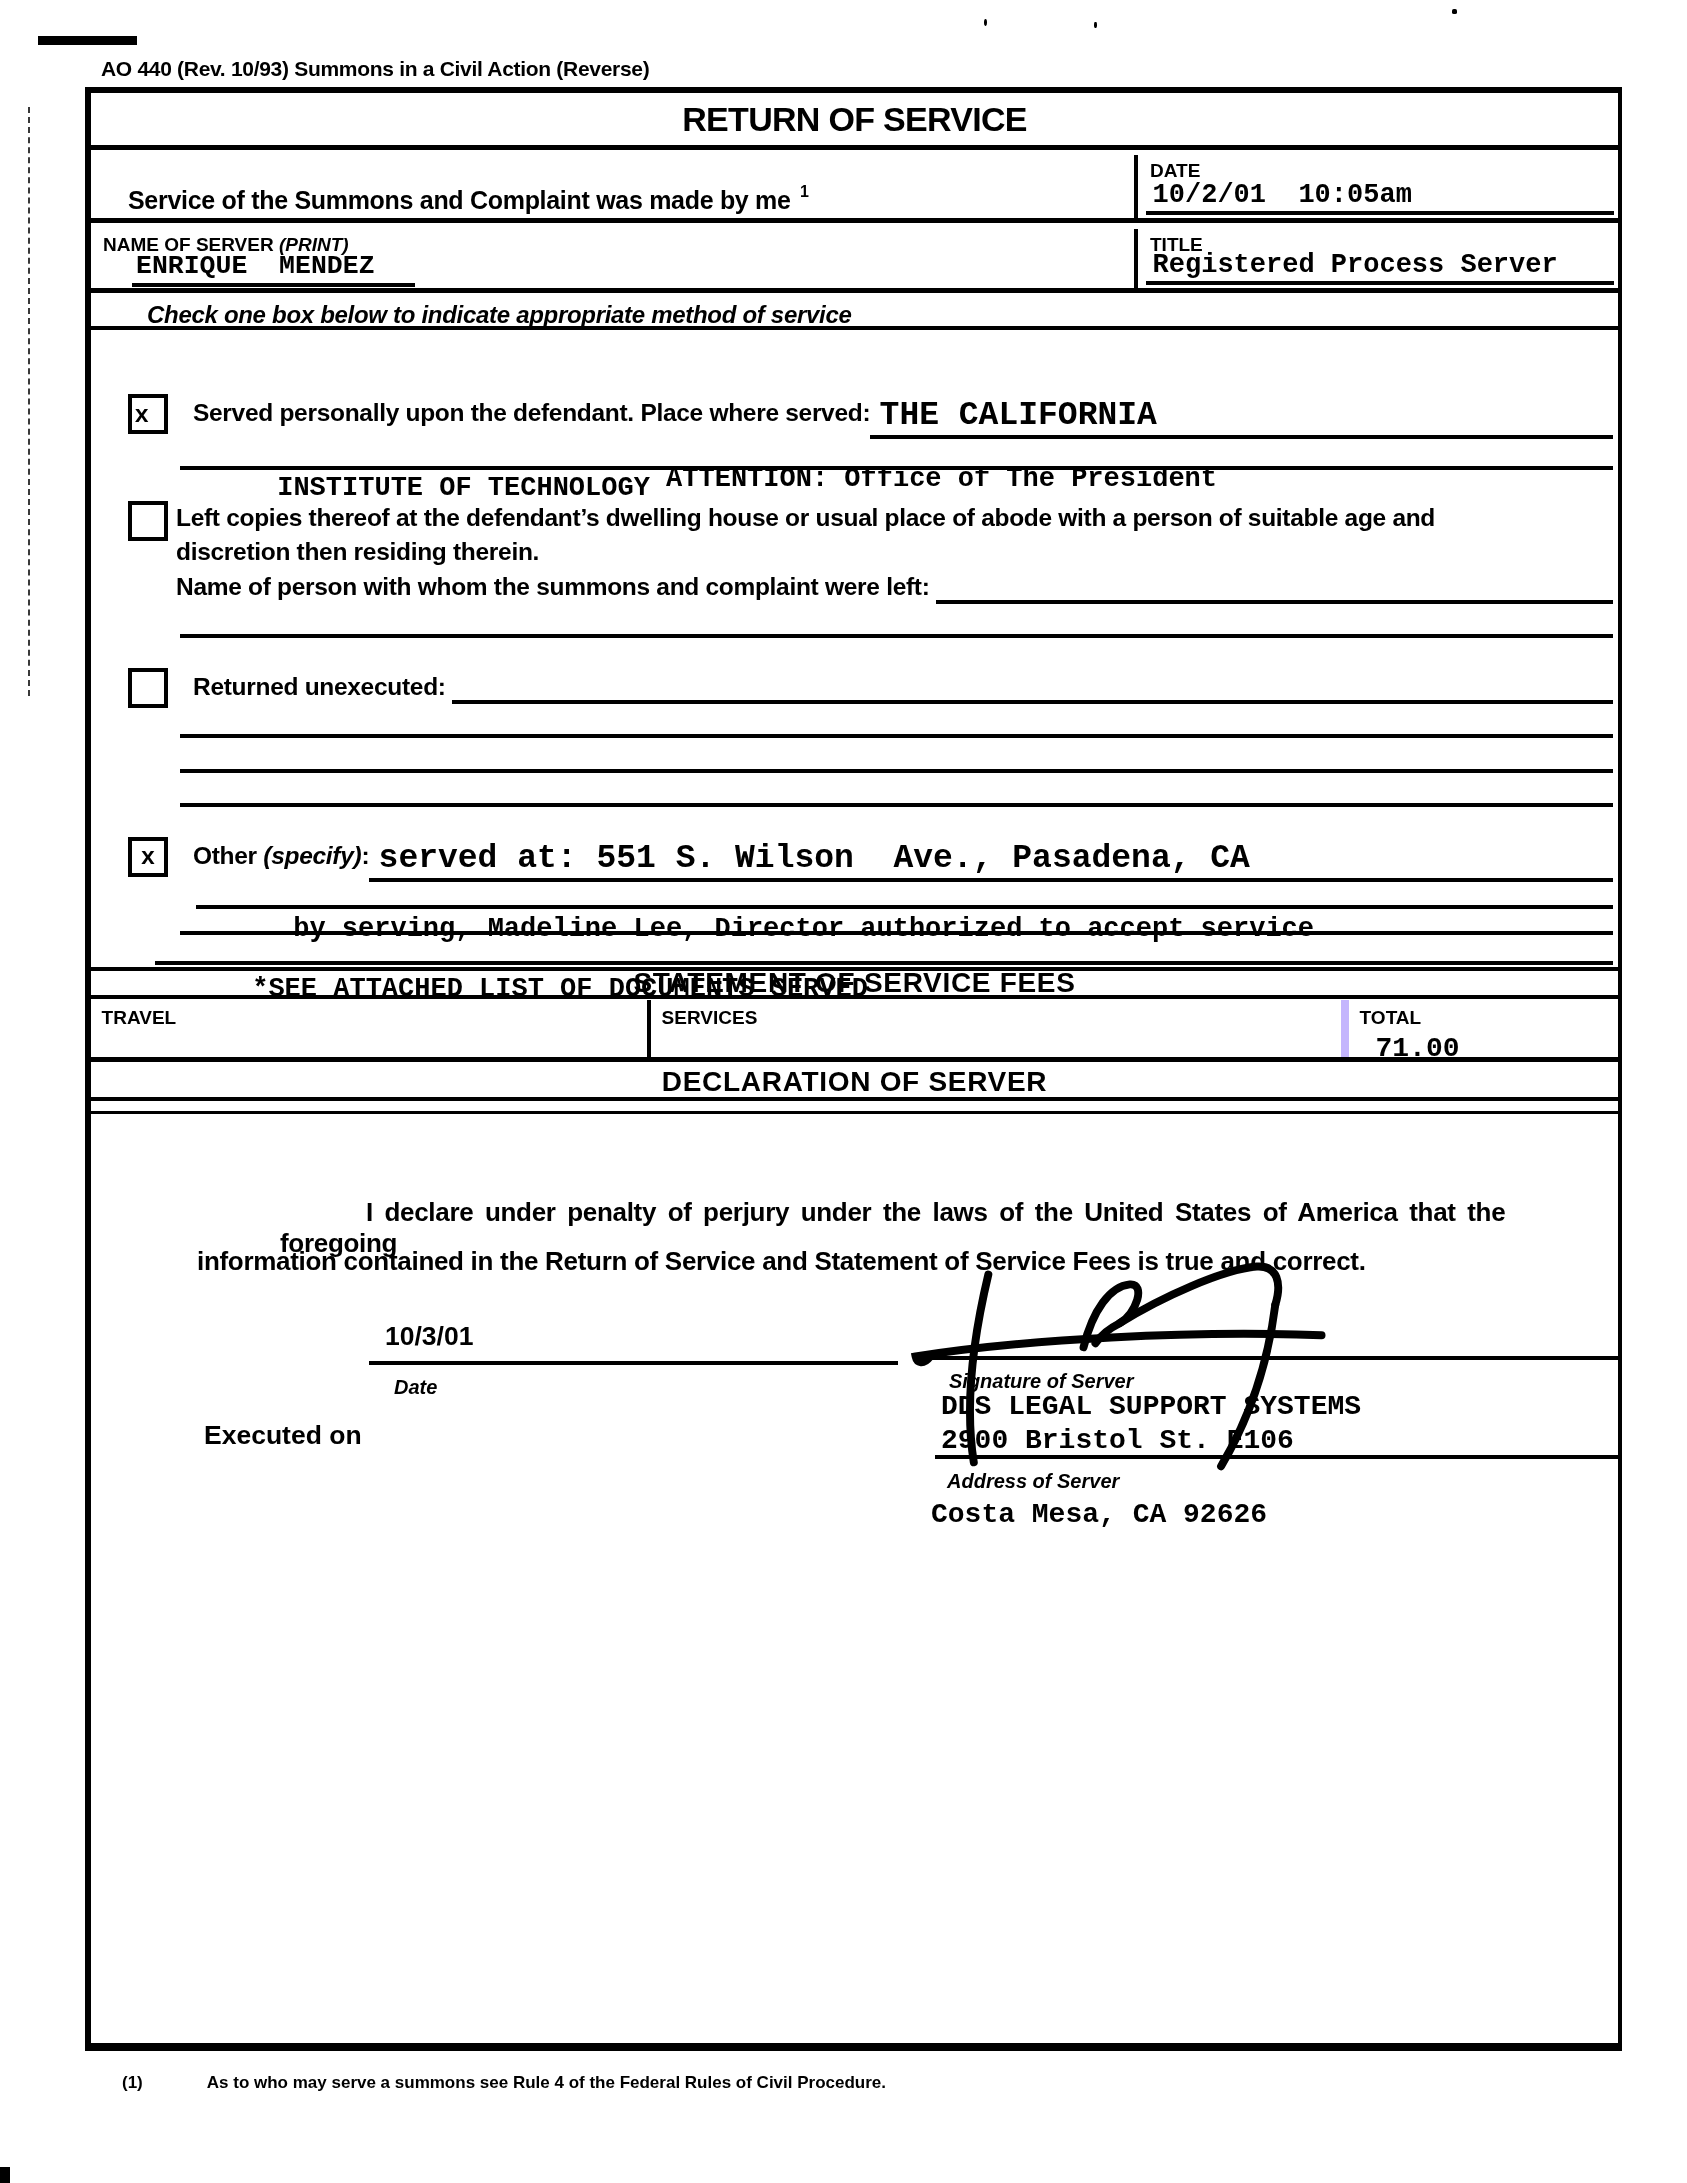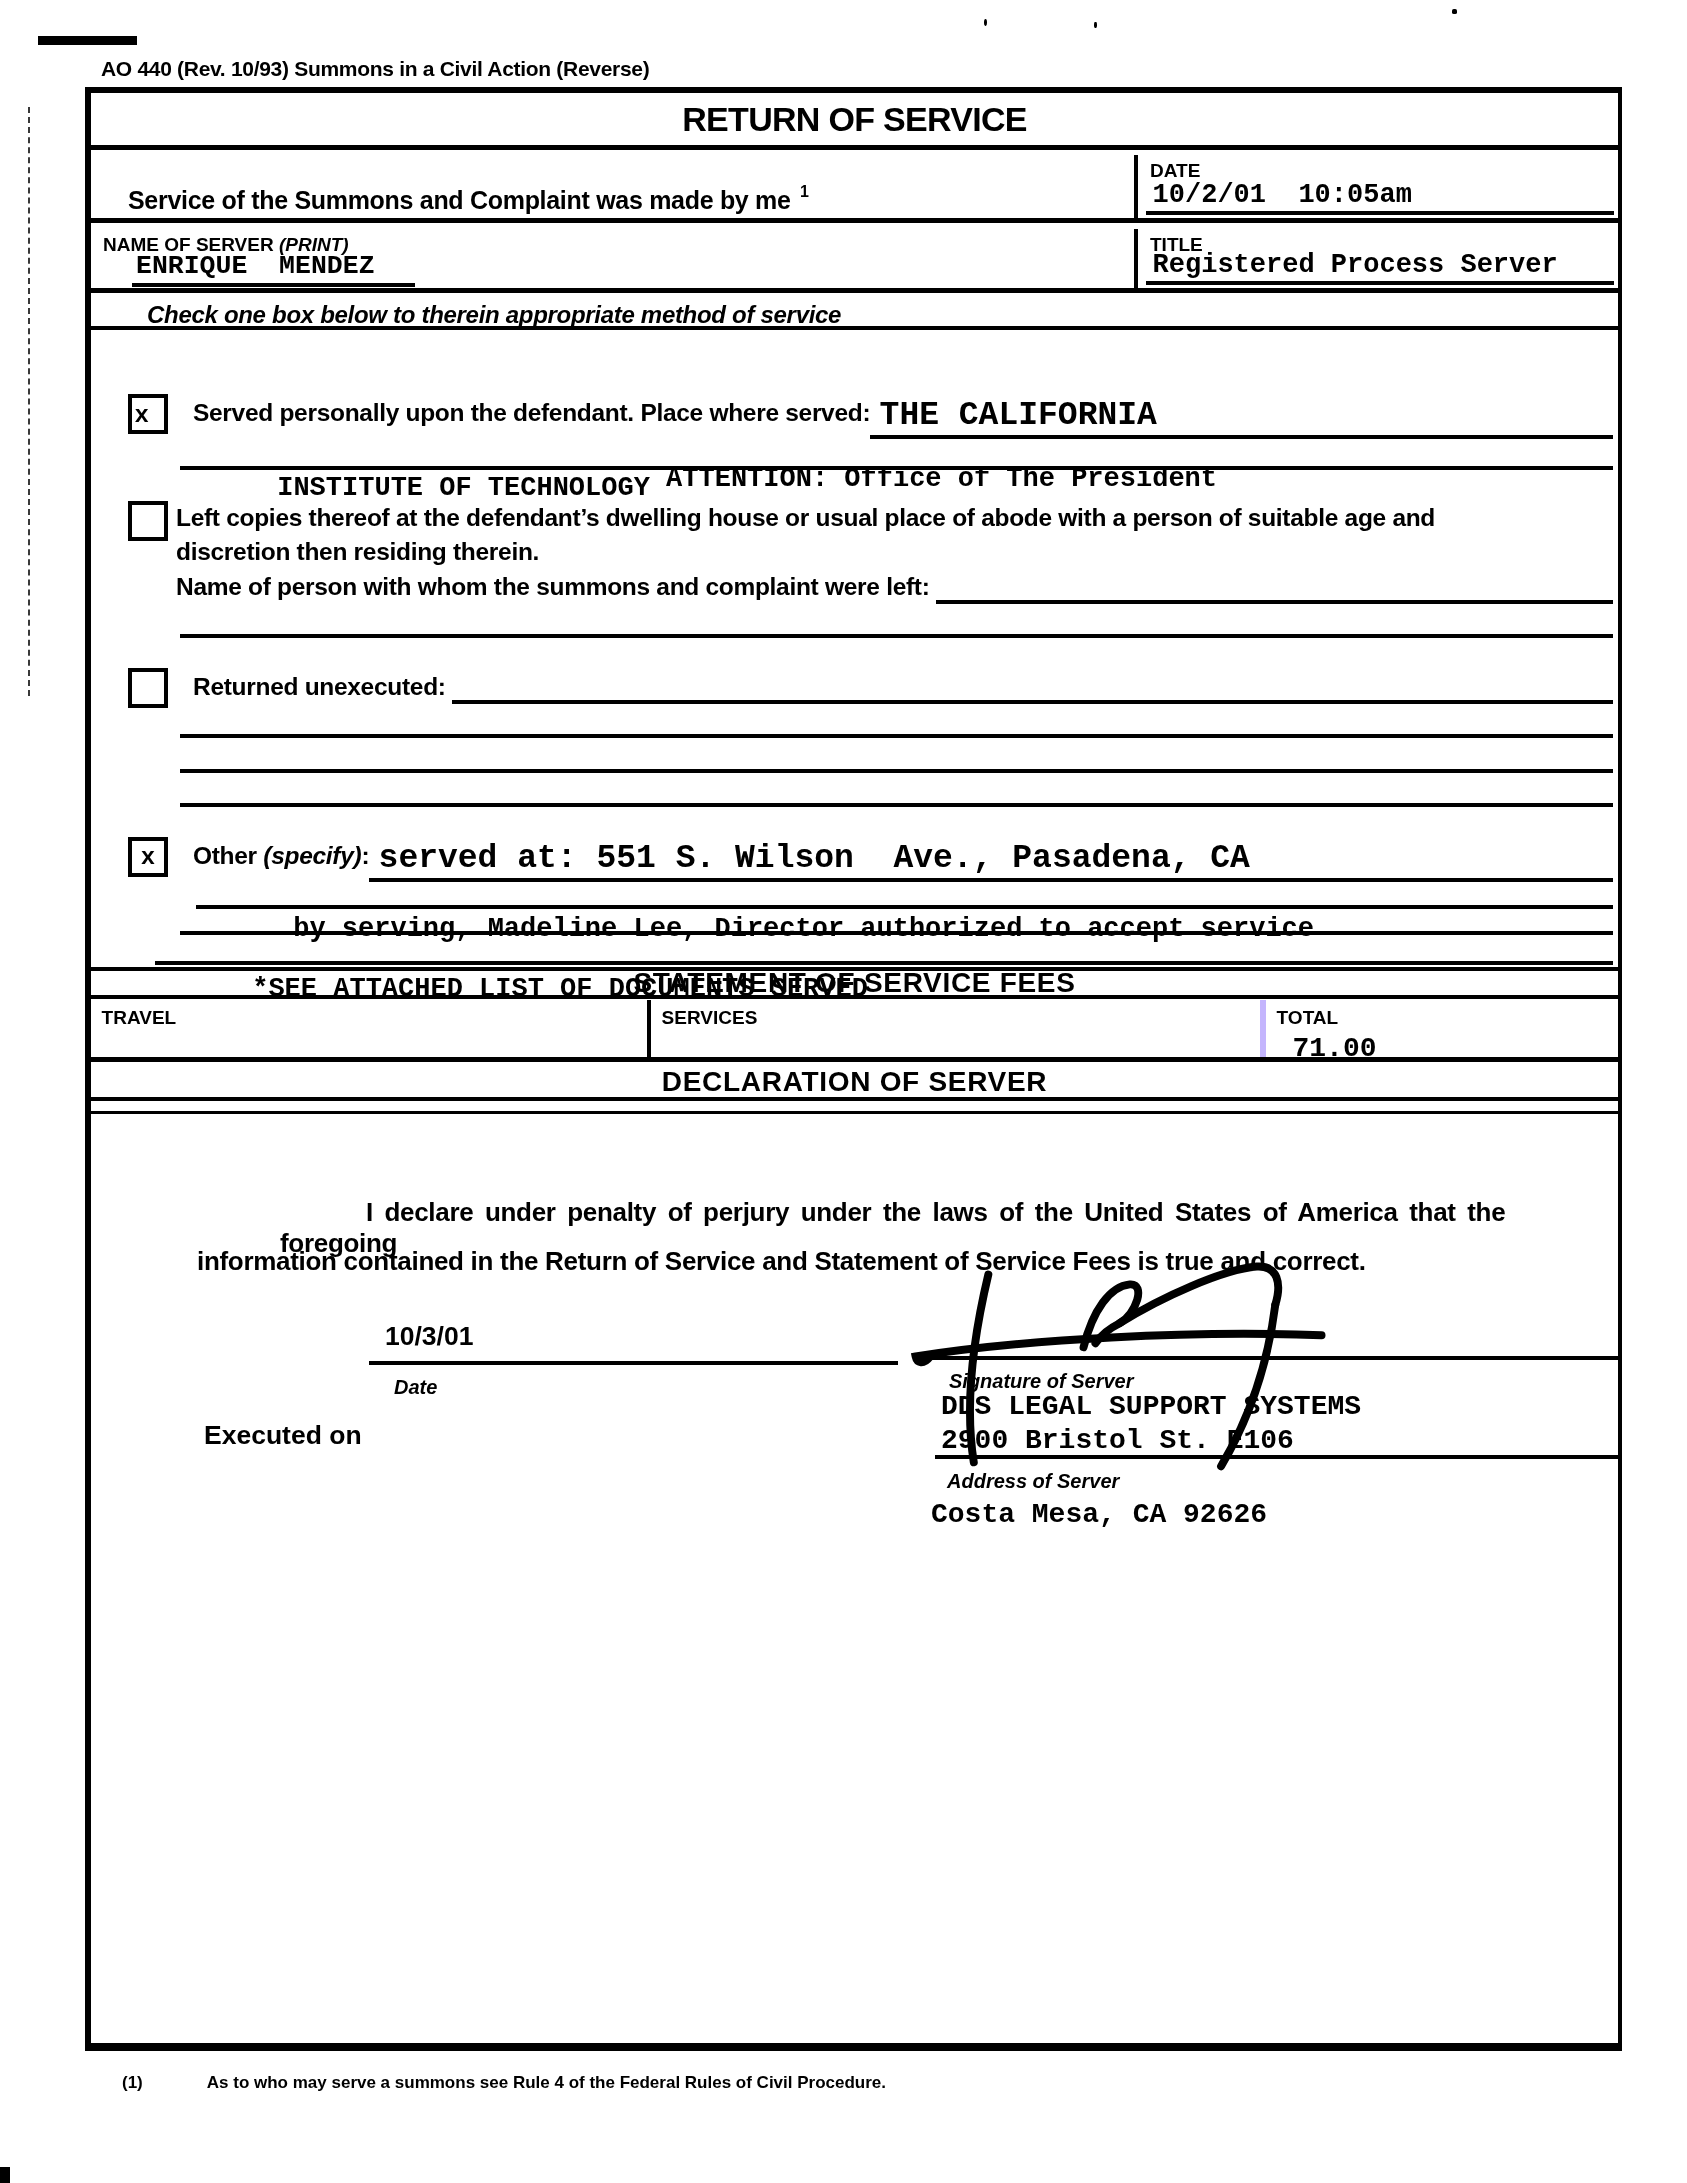--- a/index.html
+++ b/index.html
@@ -53,21 +53,21 @@
   .sunken-sm { display:inline-block; transform:translateY(6px); }
   .text-block { margin-left:8px; }
   .tb-line { font-size:24.5px; font-weight:700; letter-spacing:-0.3px; line-height:34px; }
   .tb-row { display:flex; align-items:flex-end; }
   
   .fees-band { top:874px; left:0; right:0; height:32px; border-top:4.6px solid #000; border-bottom:4.6px solid #000;
     display:flex; align-items:center; justify-content:center; font-size:28px; font-weight:700; letter-spacing:0.7px; }
   .fees-table { top:907px; left:0; right:0; height:62px; border-bottom:5.3px solid #000; display:flex; }
   .fee-cell { position:relative; box-sizing:border-box; padding:6.6px 0 0 10.6px; font-size:19px; font-weight:700; }
   .fee-c1 { width:560px; border-right:4px solid #000; }
-  .fee-c2 { width:615px; border-right:6px solid #c4b5fd; }
+  .fee-c2 { width:698px; border-right:8px solid #c4b5fd; }
   .fee-c3 { flex:1; }
   .fee-total-value { position:absolute; top:33px; left:26.5px; font-family:"Liberation Mono", monospace;
     font-size:28px; font-weight:700; }
   
   .decl-band { top:974px; left:0; right:0; height:34px; border-bottom:4px solid #000;
     display:flex; align-items:center; justify-content:center; font-size:28px; font-weight:700; letter-spacing:0.7px; }
   .decl-extra-line { top:1018px; left:0; right:0; height:0; border-top:3.3px solid #000; }
   .decl-line { font-size:26px; font-weight:700; letter-spacing:-0.3px; }
   .d-line1 { top:1104px; left:189px; right:10px; word-spacing:4.6px; text-indent:86px; }
   .d-line2 { top:1141px; left:106px; right:79px;margin-top:12px; }
@@ -125,21 +125,21 @@
           <span>NAME OF SERVER </span><span class="it">(PRINT)</span>
         </div>
         <div class="name-value">ENRIQUE  MENDEZ</div>
       </div>
       <div class="cell-right">
         <div class="small-label">TITLE</div>
         <div class="cell-value">Registered Process Server</div>
       </div>
     </div>
 
-    <div class="row3">Check one box below to therein appropriate method of service</div>
+    <div class="row3">Check one box below to indicate appropriate method of service</div>
 
     <div class="entry" style="top:301px;">
       <div class="checkbox mark-low">
           <span>x</span>
         </div>
       <div class="entry-label">Served personally upon the defendant. Place where served:</div>
       <div class="typed-fill">THE CALIFORNIA</div>
     </div>
     <div class="typed-rule" style="position:absolute; top:341px; left:89px; right:5.3px; height:36px;">
       <span class="sunken">INSTITUTE OF TECHNOLOGY </span><span>ATTENTION: Office of The President</span>

